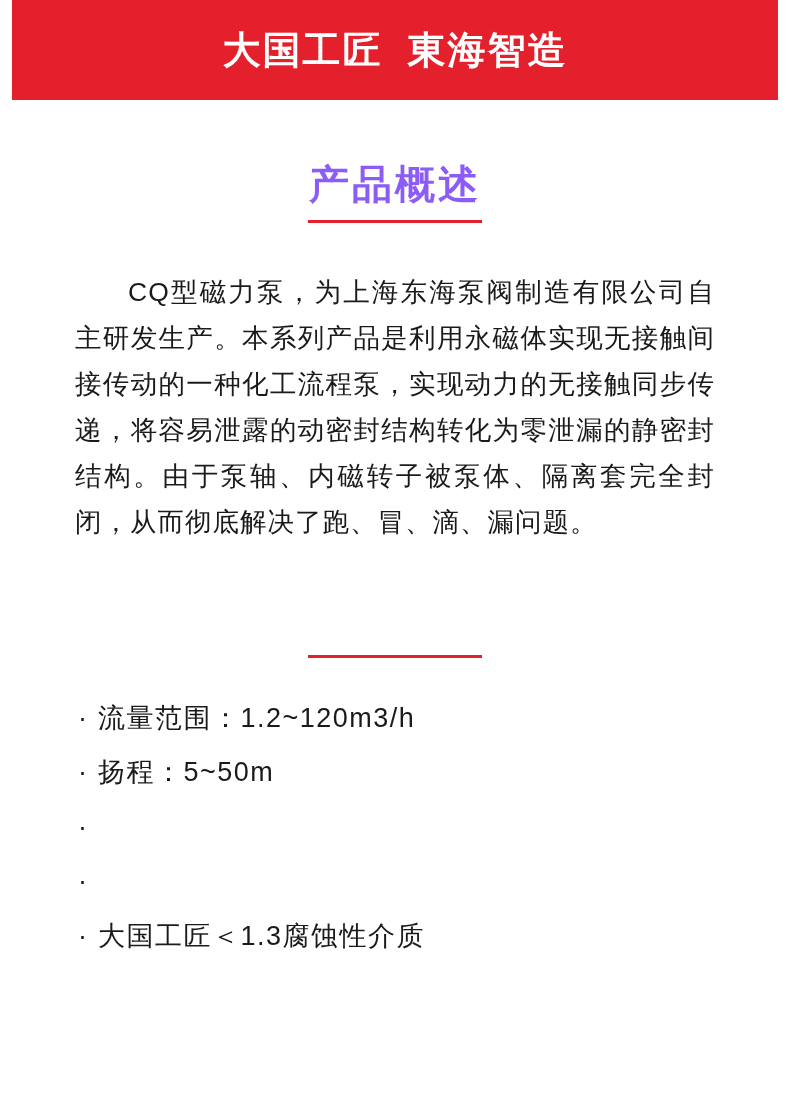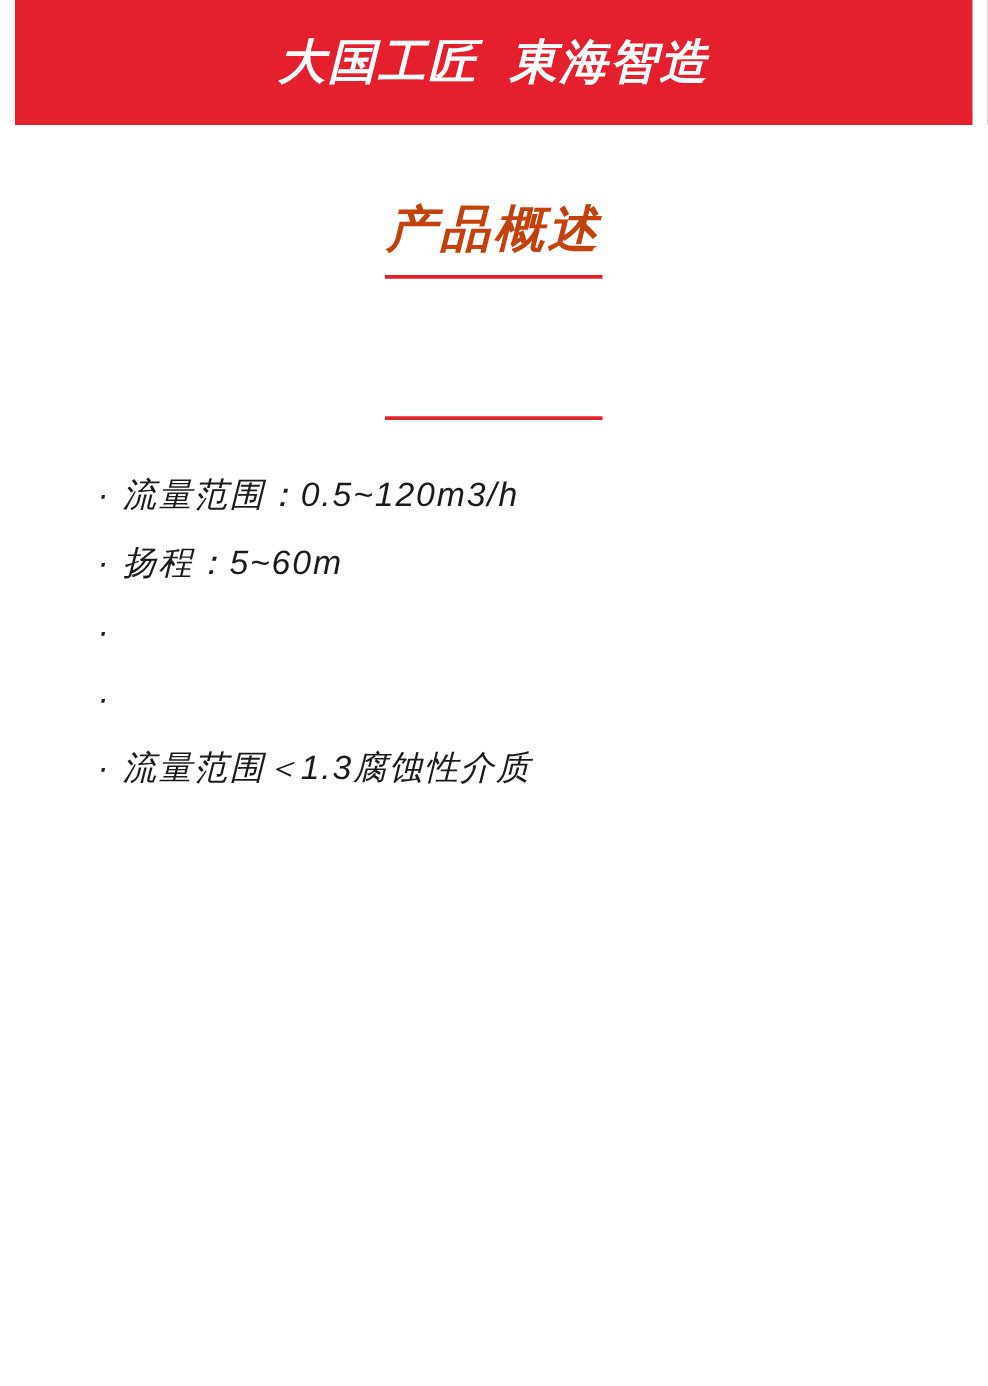--- a/index.html
+++ b/index.html
@@ -12,21 +12,20 @@
     background: #ffffff;
     font-family: "Liberation Sans", sans-serif;
     overflow: hidden;
   }
   .page {
     position: relative;
     width: 790px;
     height: 937px;
     background: #ffffff;
     box-sizing: border-box;
-    font-style: italic;
   }
 
   
   .banner {
     position: relative;
     width: 790px;
     height: 100px;
     background: #e3202b;
     display: flex;
     align-items: center;
@@ -51,21 +50,21 @@
   }
   .banner-notch.left { left: 0; }
   .banner-notch.right { right: 0; }
 
   
   .section {
     width: 790px;
   }
   .section-heading {
     text-align: center;
-    color: #c2410c;
+    color: #8b5cf6;
     font-family: "Liberation Sans", sans-serif;
     font-size: 40px;
     font-weight: bold;
     letter-spacing: 3px;
     line-height: 1.1;
   }
   .heading-rule {
     width: 174px;
     height: 3px;
     background: #e3202b;
@@ -128,42 +127,43 @@
     <div class="banner-notch left"></div>
     <div class="banner-notch right"></div>
     <div class="banner-title">大国工匠  東海智造</div>
   </div>
 
   <div class="spacer-overview"></div>
 
   <div class="section">
     <div class="section-heading">产品概述</div>
     <div class="heading-rule"></div>
+    <p class="overview-body">CQ型磁力泵，为上海东海泵阀制造有限公司自主研发生产。本系列产品是利用永磁体实现无接触间接传动的一种化工流程泵，实现动力的无接触同步传递，将容易泄露的动密封结构转化为零泄漏的静密封结构。由于泵轴、内磁转子被泵体、隔离套完全封闭，从而彻底解决了跑、冒、滴、漏问题。</p>
   </div>
 
   <div class="spacer-conditions"></div>
 
   <div class="section">
     <div class="heading-rule"></div>
 
     <ul class="cond-list">
       <li class="cond-item">
         <span class="cond-bullet">·</span>
-        <span class="cond-text">流量范围：0.5~120m3/h</span>
+        <span class="cond-text">流量范围：1.2~120m3/h</span>
       </li>
       <li class="cond-item">
         <span class="cond-bullet">·</span>
-        <span class="cond-text">扬程：5~60m</span>
+        <span class="cond-text">扬程：5~50m</span>
       </li>
       <li class="cond-item">
         <span class="cond-bullet">·</span>
       </li>
       <li class="cond-item">
         <span class="cond-bullet">·</span>
       </li>
       <li class="cond-item">
         <span class="cond-bullet">·</span>
-        <span class="cond-text">流量范围＜1.3腐蚀性介质</span>
+        <span class="cond-text">大国工匠＜1.3腐蚀性介质</span>
       </li>
     </ul>
   </div>
 
 </div>
 
 </body></html>

